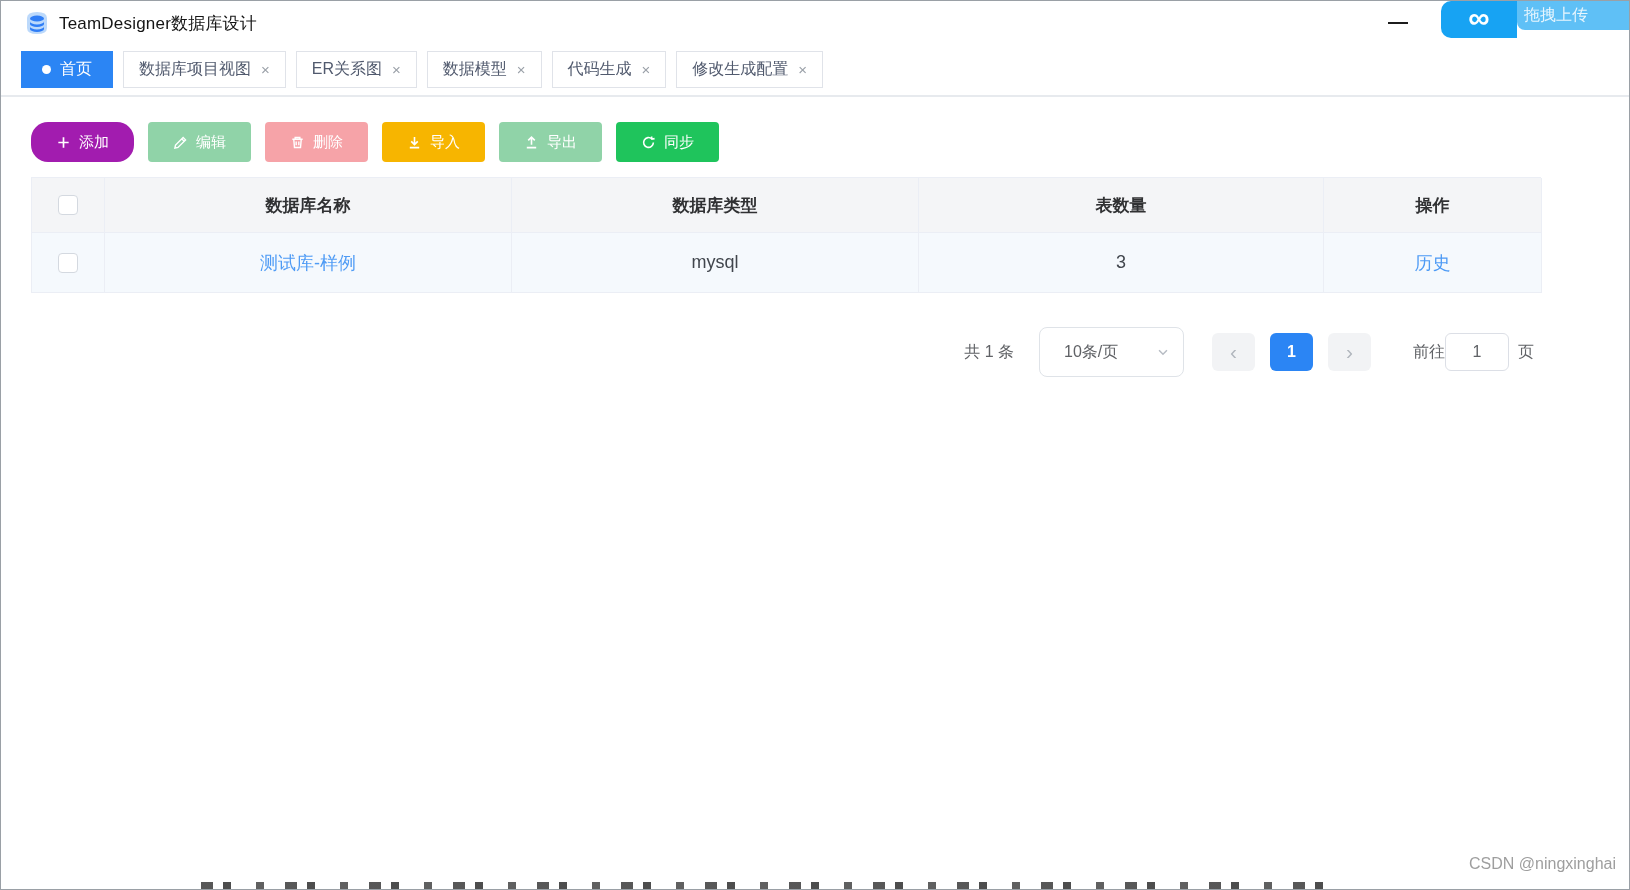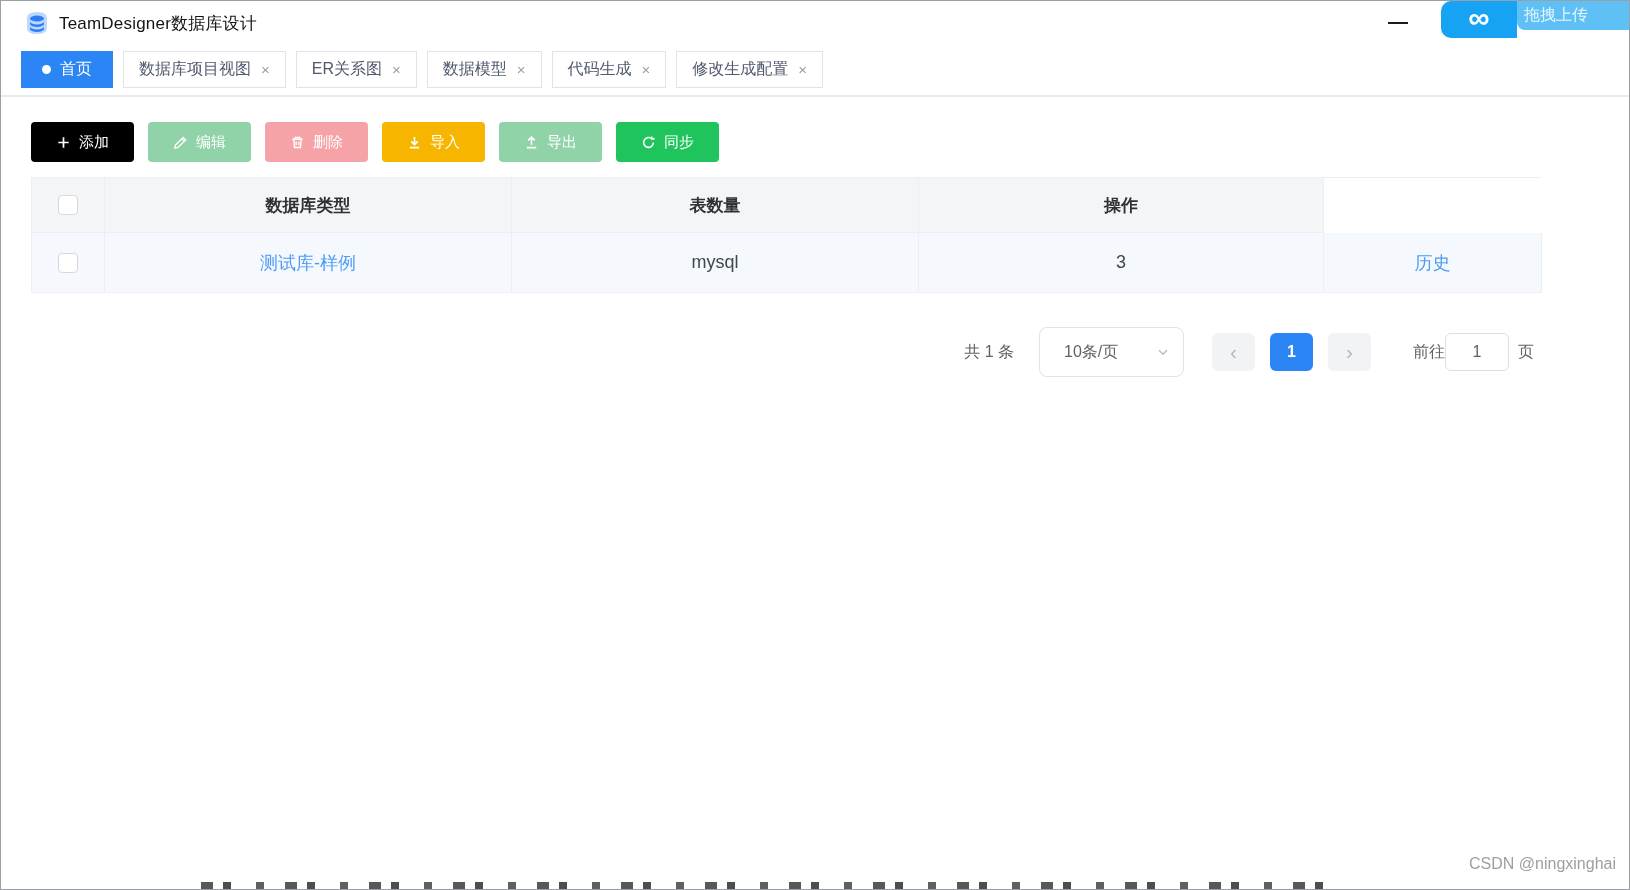--- a/index.html
+++ b/index.html
@@ -36,21 +36,21 @@
   .tab { display:flex; align-items:center; padding:0 15px; background:#fff; border:1px solid #e0e3e9; font-size:16px; color:#515a6e; cursor:pointer; white-space:nowrap; }
   .tab .x { margin-left:10px; font-size:15px; color:#9aa0a8; cursor:pointer; line-height:1; }
   .tab.active { background:#2b85f4; border-color:#2b85f4; color:#fff; padding:0 20px; }
   .tab.active .dot { width:9px; height:9px; border-radius:50%; background:#fff; margin-right:9px; }
   .tab-divider { position:absolute; top:94px; left:0; right:0; height:2px; background:#e7eaee; }
 
   
   .toolbar { position:absolute; top:121px; left:30px; display:flex; gap:14px; }
   .btn { height:40px; padding:0 25px; border:none; border-radius:4px; color:#fff; font-size:15px; font-family:inherit; display:flex; align-items:center; gap:8px; cursor:pointer; }
   .btn svg { display:block; }
-  .btn-add    { background:#000000; }
+  .btn-add    { background:#a21caf;border-radius:17px; }
   .btn-edit   { background:#90d3a8; }
   .btn-delete { background:#f6a3a8; }
   .btn-import { background:#f7b500; }
   .btn-export { background:#90d3a8; }
   .btn-sync   { background:#1fc45c; }
 
   
   .data-table { position:absolute; top:176px; left:30px; width:1510px; border-top:1px solid #ebeef5; border-left:1px solid #ebeef5; }
   .tr { display:grid; grid-template-columns:73px 407px 407px 405px 218px; }
   .cell { border-right:1px solid #ebeef5; border-bottom:1px solid #ebeef5; display:flex; align-items:center; justify-content:center; }
@@ -173,20 +173,21 @@
       </svg>
     <span>同步</span>
   </button>
 </div>
 
 <div class="data-table">
   <div class="tr thead">
     <div class="cell">
       <span class="checkbox"></span>
     </div>
+    <div class="cell">数据库名称</div>
     <div class="cell">数据库类型</div>
     <div class="cell">表数量</div>
     <div class="cell">操作</div>
   </div>
   <div class="tr tbody">
     <div class="cell">
       <span class="checkbox"></span>
     </div>
     <div class="cell">
         <span class="link">测试库-样例</span>

